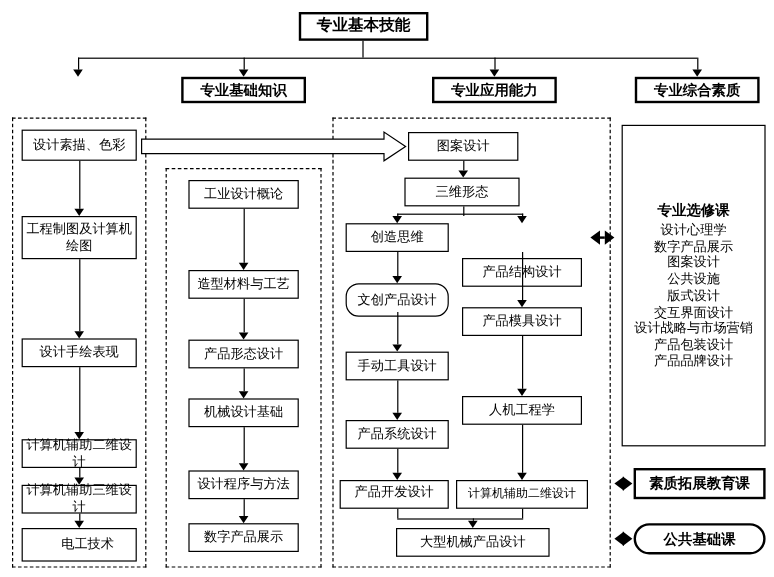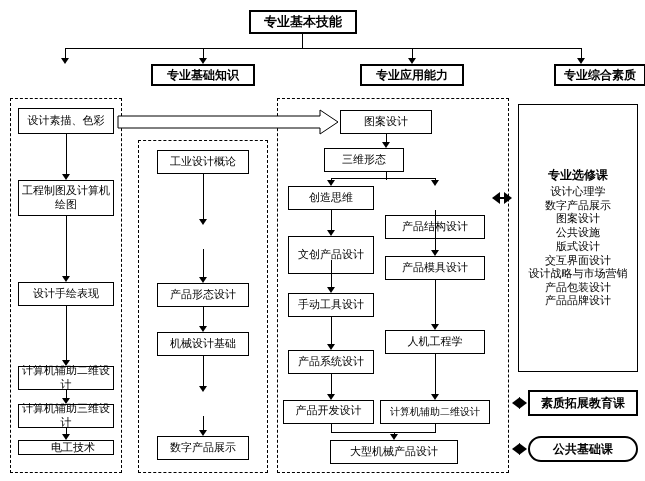--- a/index.html
+++ b/index.html
@@ -89,64 +89,66 @@
   <div class="vline" style="left:203px; top:48px; height:10px;"></div>
   <div class="vline" style="left:412px; top:48px; height:10px;"></div>
   <div class="vline" style="left:581px; top:48px; height:10px;"></div>
   <div class="arrow-down" style="left:61px; top:58px;"></div>
   <div class="arrow-down" style="left:199px; top:58px;"></div>
   <div class="arrow-down" style="left:408px; top:58px;"></div>
   <div class="arrow-down" style="left:577px; top:58px;"></div>
 
   <div class="box bold thick" style="left:151px; top:64px; width:104px; height:22px; font-size:12px;">专业基础知识</div>
   <div class="box bold thick" style="left:360px; top:64px; width:104px; height:22px; font-size:12px;">专业应用能力</div>
-  <div class="box bold thick" style="left:529px; top:64px; width:92px; height:22px; font-size:12px;margin-left:25px;">专业综合素质</div>
+  <div class="box bold thick" style="left:529px; top:64px; width:104px; height:22px; font-size:12px;">专业综合素质</div>
 
   <div class="dashed" style="left:10px; top:98px; width:112px; height:375px;"></div>
   <div class="dashed" style="left:138px; top:140px; width:130px; height:333px;"></div>
   <div class="dashed" style="left:277px; top:98px; width:232px; height:375px;"></div>
 
   <div class="box" style="left:18px; top:108px; width:96px; height:26px;">设计素描、色彩</div>
   <div class="box" style="left:18px; top:180px; width:96px; height:36px;">工程制图及计算机绘图</div>
   <div class="box" style="left:18px; top:282px; width:96px; height:24px;">设计手绘表现</div>
   <div class="box" style="left:18px; top:366px; width:96px; height:24px;">计算机辅助二维设计</div>
   <div class="box" style="left:18px; top:404px; width:96px; height:24px;">计算机辅助三维设计</div>
-  <div class="box" style="left:18px; top:440px; width:96px; height:15px;padding-left:16px;">电工技术</div>
+  <div class="box" style="left:18px; top:440px; width:96px; height:28px;padding-left:16px;">电工技术</div>
 
   <div class="vline" style="left:66px; top:134px; height:40px;"></div>
   <div class="arrow-down" style="left:62px; top:174px;"></div>
   <div class="vline" style="left:66px; top:216px; height:60px;"></div>
   <div class="arrow-down" style="left:62px; top:276px;"></div>
   <div class="vline" style="left:66px; top:306px; height:54px;"></div>
   <div class="arrow-down" style="left:62px; top:360px;"></div>
   <div class="vline" style="left:66px; top:390px; height:8px;"></div>
   <div class="arrow-down" style="left:62px; top:398px;"></div>
   <div class="vline" style="left:66px; top:428px; height:6px;"></div>
   <div class="arrow-down" style="left:62px; top:434px;"></div>
 
   <div class="box" style="left:157px; top:150px; width:92px; height:24px;">工业设计概论</div>
+  <div class="box" style="left:157px; top:225px; width:92px; height:24px;">造型材料与工艺</div>
   <div class="box" style="left:157px; top:283px; width:92px; height:24px;">产品形态设计</div>
   <div class="box" style="left:157px; top:332px; width:92px; height:24px;">机械设计基础</div>
+  <div class="box" style="left:157px; top:392px; width:92px; height:24px;">设计程序与方法</div>
   <div class="box" style="left:157px; top:436px; width:92px; height:24px;">数字产品展示</div>
 
   <div class="vline" style="left:203px; top:174px; height:45px;"></div>
   <div class="arrow-down" style="left:199px; top:219px;"></div>
   <div class="vline" style="left:203px; top:249px; height:28px;"></div>
   <div class="arrow-down" style="left:199px; top:277px;"></div>
   <div class="vline" style="left:203px; top:307px; height:19px;"></div>
   <div class="arrow-down" style="left:199px; top:326px;"></div>
   <div class="vline" style="left:203px; top:356px; height:30px;"></div>
   <div class="arrow-down" style="left:199px; top:386px;"></div>
   <div class="vline" style="left:203px; top:416px; height:14px;"></div>
   <div class="arrow-down" style="left:199px; top:430px;"></div>
 
   <div class="box" style="left:340px; top:110px; width:92px; height:24px;">图案设计</div>
-  <div class="box" style="left:324px; top:148px; width:80px; height:24px;">三维形态</div>
+  <div class="box" style="left:337px; top:148px; width:96px; height:24px;">三维形态</div>
   <div class="box" style="left:288px; top:186px; width:86px; height:24px;">创造思维</div>
-  <div class="box" style="left:288px; top:236px; width:86px; height:38px;">文创产品设计</div>
+  <div class="box" style="left:288px; top:236px; width:86px; height:28px;border-radius:11px;">文创产品设计</div>
   <div class="box" style="left:288px; top:293px; width:86px; height:24px;">手动工具设计</div>
   <div class="box" style="left:288px; top:350px; width:86px; height:24px;">产品系统设计</div>
   <div class="box" style="left:283px; top:400px; width:91px; height:24px;font-family:Liberation Mono, monospace;">产品开发设计</div>
 
   <div class="box" style="left:385px; top:186px; width:100px; height:24px;margin-top:29px;">产品结构设计</div>
   <div class="box" style="left:385px; top:256px; width:100px; height:24px;">产品模具设计</div>
   <div class="box" style="left:385px; top:330px; width:100px; height:24px;">人机工程学</div>
   <div class="box" style="left:380px; top:400px; width:110px; height:24px; font-size:10px;">计算机辅助二维设计</div>
 
   <div class="box" style="left:330px; top:440px; width:128px; height:24px;">大型机械产品设计</div>

